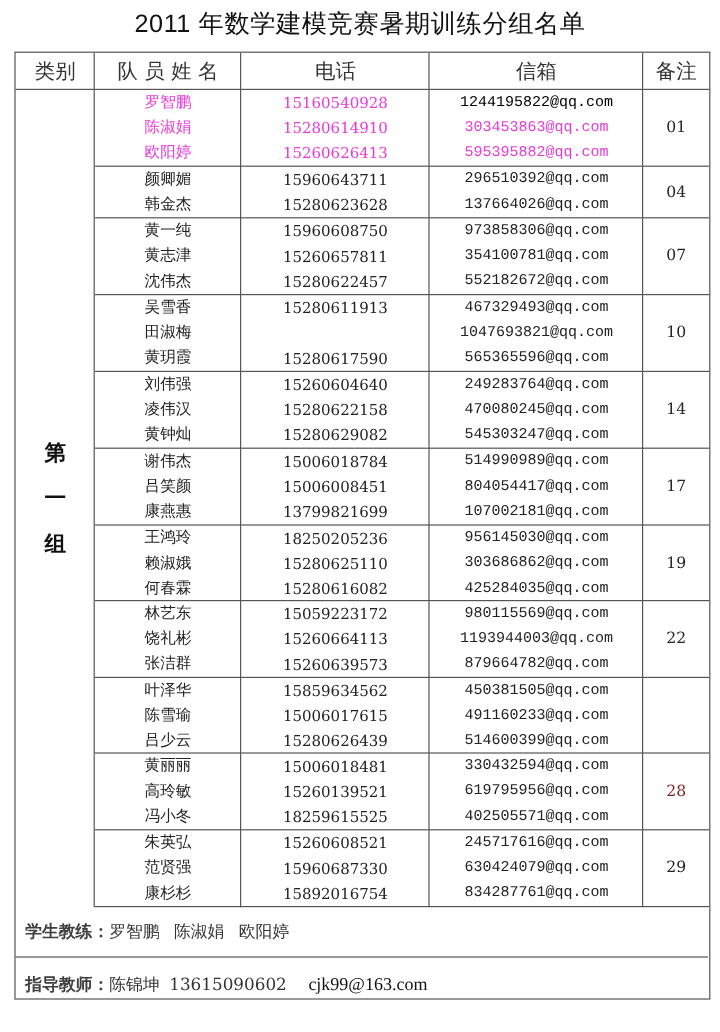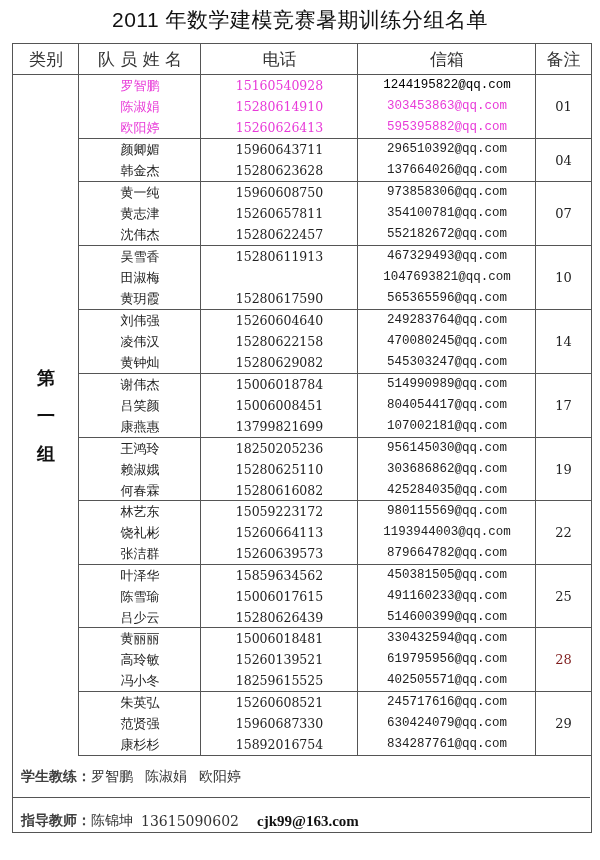--- a/index.html
+++ b/index.html
@@ -25,21 +25,21 @@
   .c-phone { left:122px; width:157px; font-family:"DejaVu Serif", serif; font-size:12.5px; }
   .c-email { left:279px; width:178px; font-family:"Liberation Mono", monospace; font-size:12.5px; }
   .note { position:absolute; left:457px; width:55px; top:0; bottom:0;
           display:flex; align-items:center; justify-content:center; font-size:13px; }
   .hl { color:#e83ad8; }
   .foot { position:absolute; left:0; width:577px; box-sizing:border-box; padding-left:8px;
           display:flex; align-items:center; font-size:14px; }
   .foot .lbl { font-family:Liberation Sans, sans-serif; font-weight:bold; color:#404040; }
   .foot .val { color:#333; font-family:"DejaVu Serif", serif; }
   .foot .gap { display:inline-block; width:12px; }
-  .email2 { font-family:"Liberation Serif", serif; font-size:15px; color:#111;font-weight:bold; }
+  .email2 { font-family:"Liberation Serif", serif; font-size:15px; color:#111; }
 </style>
 </head>
 <body>
 
 <div class="title">2011 年数学建模竞赛暑期训练分组名单</div>
 
 <div class="sheet">
 
   <div class="hdr" style="left:0;width:66px;">类别</div>
   <div class="hdr" style="left:66px;width:122px;">队 员 姓 名</div>
@@ -206,21 +206,20 @@
         <div class="row" style="top: 21px;">
           <div class="cell c-name">陈雪瑜</div>
           <div class="cell c-phone">15006017615</div>
           <div class="cell c-email">491160233@qq.com</div>
         </div>
         <div class="row" style="top: 42px;">
           <div class="cell c-name">吕少云</div>
           <div class="cell c-phone">15280626439</div>
           <div class="cell c-email">514600399@qq.com</div>
         </div>
-        <div class="note" style="color: rgb(34, 34, 34);">25</div>
       </div>
       <div class="group" style="top: 584px; height: 64px;">
         <div class="row" style="top: 0px;">
           <div class="cell c-name">黄丽丽</div>
           <div class="cell c-phone">15006018481</div>
           <div class="cell c-email">330432594@qq.com</div>
         </div>
         <div class="row" style="top: 21px;">
           <div class="cell c-name">高玲敏</div>
           <div class="cell c-phone">15260139521</div>

